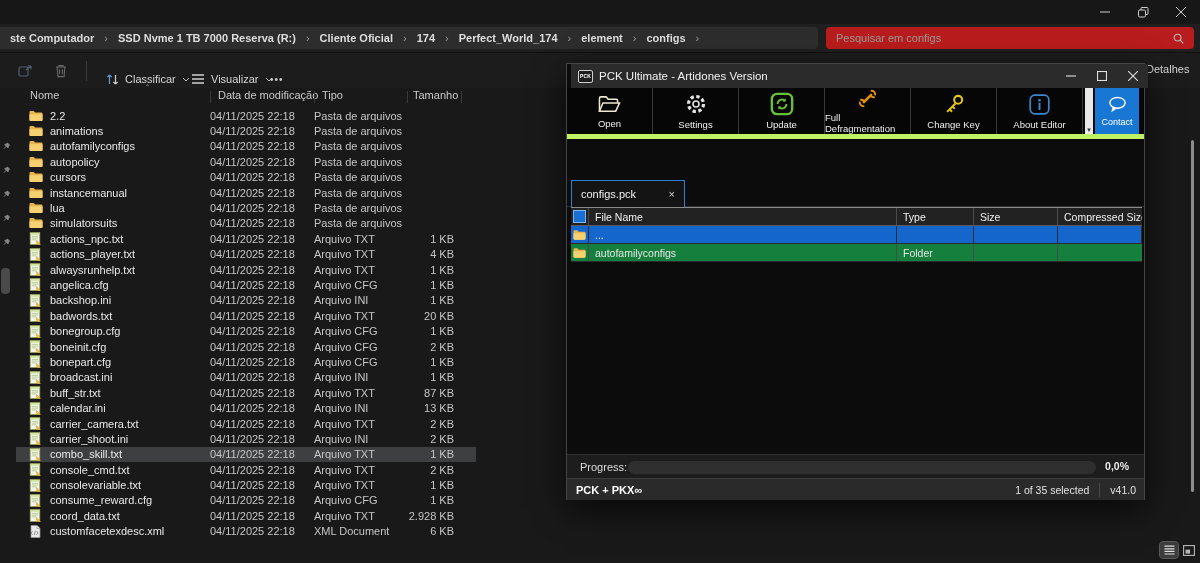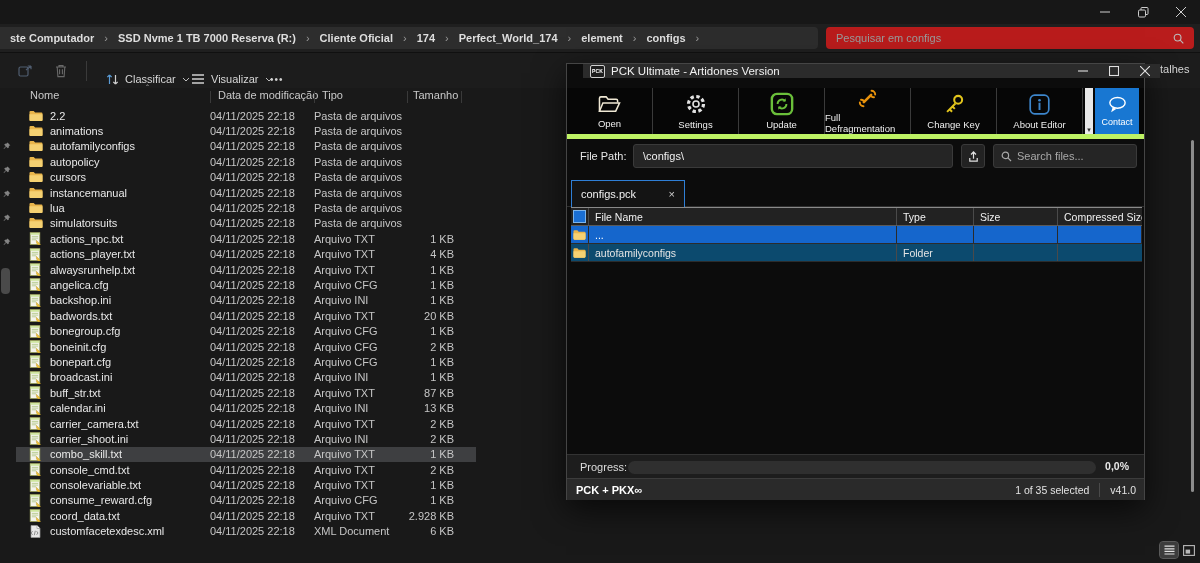--- a/index.html
+++ b/index.html
@@ -44,21 +44,21 @@
   .pin{position:absolute;left:3px;opacity:.8;}
   .nav-thumb{position:absolute;left:1px;top:168px;width:9px;height:26px;background:#4a4a4a;border-radius:4px;}
   .ex-vscroll{position:absolute;left:1191px;top:140px;width:3px;height:352px;background:#8c8c8c;border-radius:2px;}
   .ex-statusbar{position:absolute;left:0;top:538px;width:1200px;height:25px;}
   .view-btn{position:absolute;top:4px;width:18px;height:16px;display:flex;align-items:center;justify-content:center;border-radius:3px;}
   .view-btn.active{background:#3c3c3c;outline:1px solid #5a5a5a;}
 
   
   .pck{position:absolute;left:566px;top:63px;width:579px;height:437px;background:#0c0c0c;
     border:1px solid #454545;box-shadow:0 10px 30px rgba(0,0,0,.65);}
-  .pck-titlebar{position:absolute;left:16px;top:0;width:100%;height:14px;background:#2b2b2b;display:flex;align-items:center;}
+  .pck-titlebar{position:absolute;left:4px;top:0;width:100%;height:24px;background:#2b2b2b;display:flex;align-items:center;}
   .pck-appicon{width:15px;height:13px;margin:0 6px 0 7px;background:#1d1d1d;border:1px solid #cfcfcf;border-radius:2px;
     color:#fff;font-size:5px;font-weight:bold;display:flex;align-items:center;justify-content:center;letter-spacing:.2px;}
   .pck-title{color:#f0f0f0;font-size:11.5px;}
   .pck-controls{margin-left:auto;display:flex;height:24px;}
   .pck-controls .win-btn{width:31px;}
   .pck-toolbar{position:absolute;left:0;top:24px;width:100%;height:51px;background:#060606;display:flex;border-bottom:5px solid #bef264;}
   .pck-tbtn{width:86px;height:100%;display:flex;flex-direction:column;align-items:center;justify-content:center;gap:3px;
     border-right:1px solid #3a3a3a;color:#efefef;font-size:9.5px;cursor:default;}
   .pck-tbtn svg{display:block;}
   .tb-scrollstrip{width:8px;height:100%;background:#e9e9e9;margin-left:2px;display:flex;align-items:flex-end;justify-content:center;
@@ -73,21 +73,21 @@
     border-radius:3px;display:flex;align-items:center;justify-content:center;}
   .pck-search{position:absolute;left:426px;top:5px;width:144px;height:24px;background:#252525;border:1px solid #3a3a3a;
     border-radius:3px;display:flex;align-items:center;padding-left:7px;gap:5px;}
   .pck-search input{flex:1;min-width:0;background:transparent;border:none;outline:none;color:#cfcfcf;font-size:11px;
     font-family:"Liberation Sans",sans-serif;}
   .pck-search input::placeholder{color:#a8a8a8;}
   .pck-tabrow{position:absolute;left:0;top:109px;width:100%;height:34px;border-bottom:1px solid #2e2e2e;}
   .pck-tab{position:absolute;left:4px;top:7px;width:114px;height:27px;background:#141414;border:1px solid #2f7fd6;
     border-bottom:none;display:flex;align-items:center;justify-content:space-between;padding:0 9px;color:#f0f0f0;}
   .tab-close{color:#cfcfcf;font-size:11px;}
-  .pck-table{position:absolute;left:4px;top:143px;width:571px;border-top:1px solid #8a8a8a;background:#0c4a6e;}
+  .pck-table{position:absolute;left:4px;top:143px;width:571px;border-top:1px solid #8a8a8a;background:#15803d;}
   .prow{display:flex;height:18px;align-items:stretch;border-bottom:1px solid #2c2c2c;}
   .prow.hdr{background:#222;color:#f0f0f0;border-bottom:1px solid #5a5a5a;}
   .pcell{display:flex;align-items:center;padding:0 6px;border-right:1px solid #4a4a4a;overflow:hidden;white-space:nowrap;font-size:10.5px;}
   .pc-icon{flex:0 0 18px;padding:0 2px;justify-content:center;}
   .pc-name{flex:0 0 308px;}
   .pc-type{flex:0 0 77px;}
   .pc-size{flex:0 0 84px;}
   .pc-comp{flex:1;border-right:none;}
   .prow.selrow{background:#1566cc;color:#fff;}
   .prow.selrow .pcell{border-right:1px solid #2a2a2a;}
@@ -756,37 +756,20 @@
         </div>
       <div class="contact-btn">
         <svg width="21" height="17" viewBox="0 0 24 20" fill="none">
           <ellipse cx="12" cy="8" rx="9" ry="6.3" stroke="#fff" stroke-width="1.7"></ellipse>
           <path d="M6.5 12.5L4.5 19l6-3.8z" fill="#fff"></path>
           </svg>
         <span>Contact</span>
       </div>
     </div>
 
-    <div class="pck-pathrow">
-      <span class="path-label">File Path:</span>
-      <input class="path-input" type="text" value="\configs\" style="">
-      <span class="uplevel-btn">
-        <svg width="13" height="13" viewBox="0 0 14 14" fill="none" stroke="#e0e0e0" stroke-width="1.3">
-          <path d="M3 8.5v3.5h8V8.5"></path>
-            <path d="M7 9.5V2.5M4.3 4.8L7 2.1l2.7 2.7"></path>
-          </svg>
-      </span>
-      <span class="pck-search">
-        <svg width="11" height="11" viewBox="0 0 11 11" fill="none" stroke="#a8a8a8" stroke-width="1.2">
-          <circle cx="4.4" cy="4.4" r="3.2"></circle>
-            <path d="M6.9 6.9L10 10"></path>
-          </svg>
-        <input type="text" placeholder="Search files..." style="">
-      </span>
-    </div>
 
     <div class="pck-tabrow">
       <div class="pck-tab">
         <span>configs.pck</span>
         <span class="tab-close">×</span>
       </div>
     </div>
 
     <div class="pck-table">
       <div class="prow hdr">

